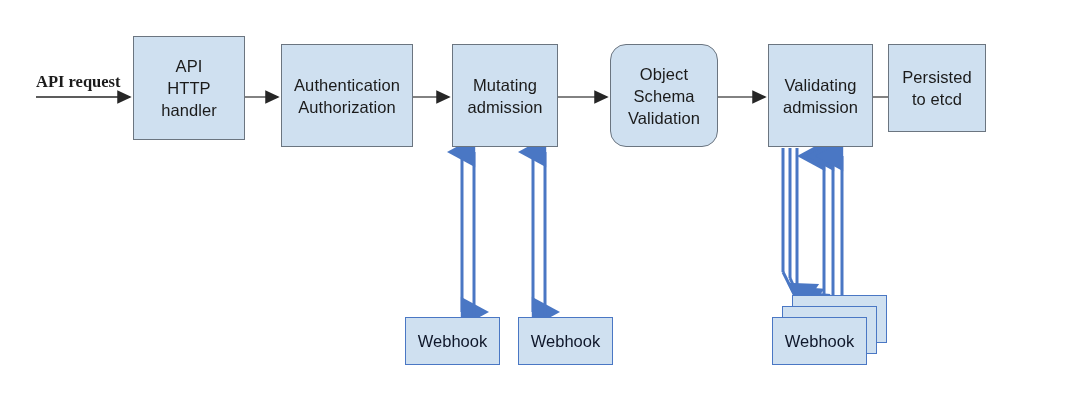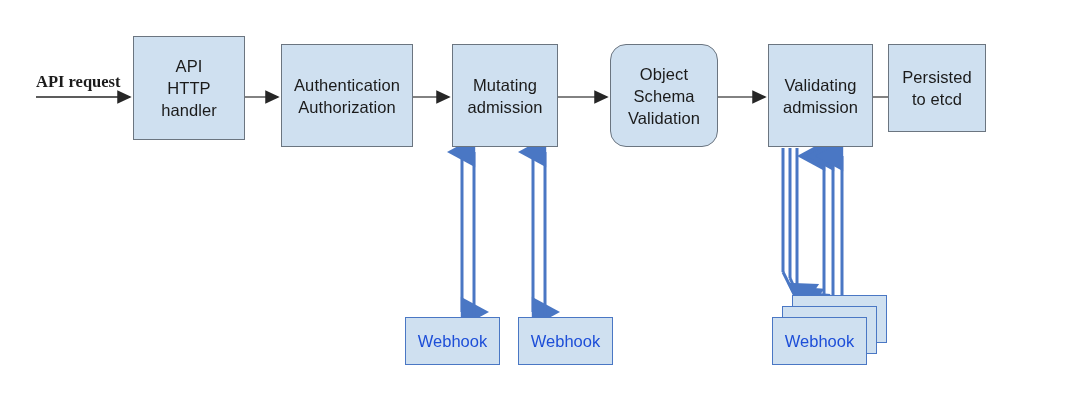--- a/index.html
+++ b/index.html
@@ -39,21 +39,21 @@
     background: #cfe0f0;
     border: 1.6px solid #4a77c4;
     display: flex;
     align-items: center;
     justify-content: center;
     box-sizing: border-box;
   }
   .webhook-label {
     font-size: 16.5px;
     line-height: 22px;
-    color: #1d4ed8;
+    color: #0f172a;
     text-align: center;
   }
   .stack-shadow {
     position: absolute;
     background: #cfe0f0;
     border: 1.6px solid #4a77c4;
     box-sizing: border-box;
   }
   .request-label {
     position: absolute;

